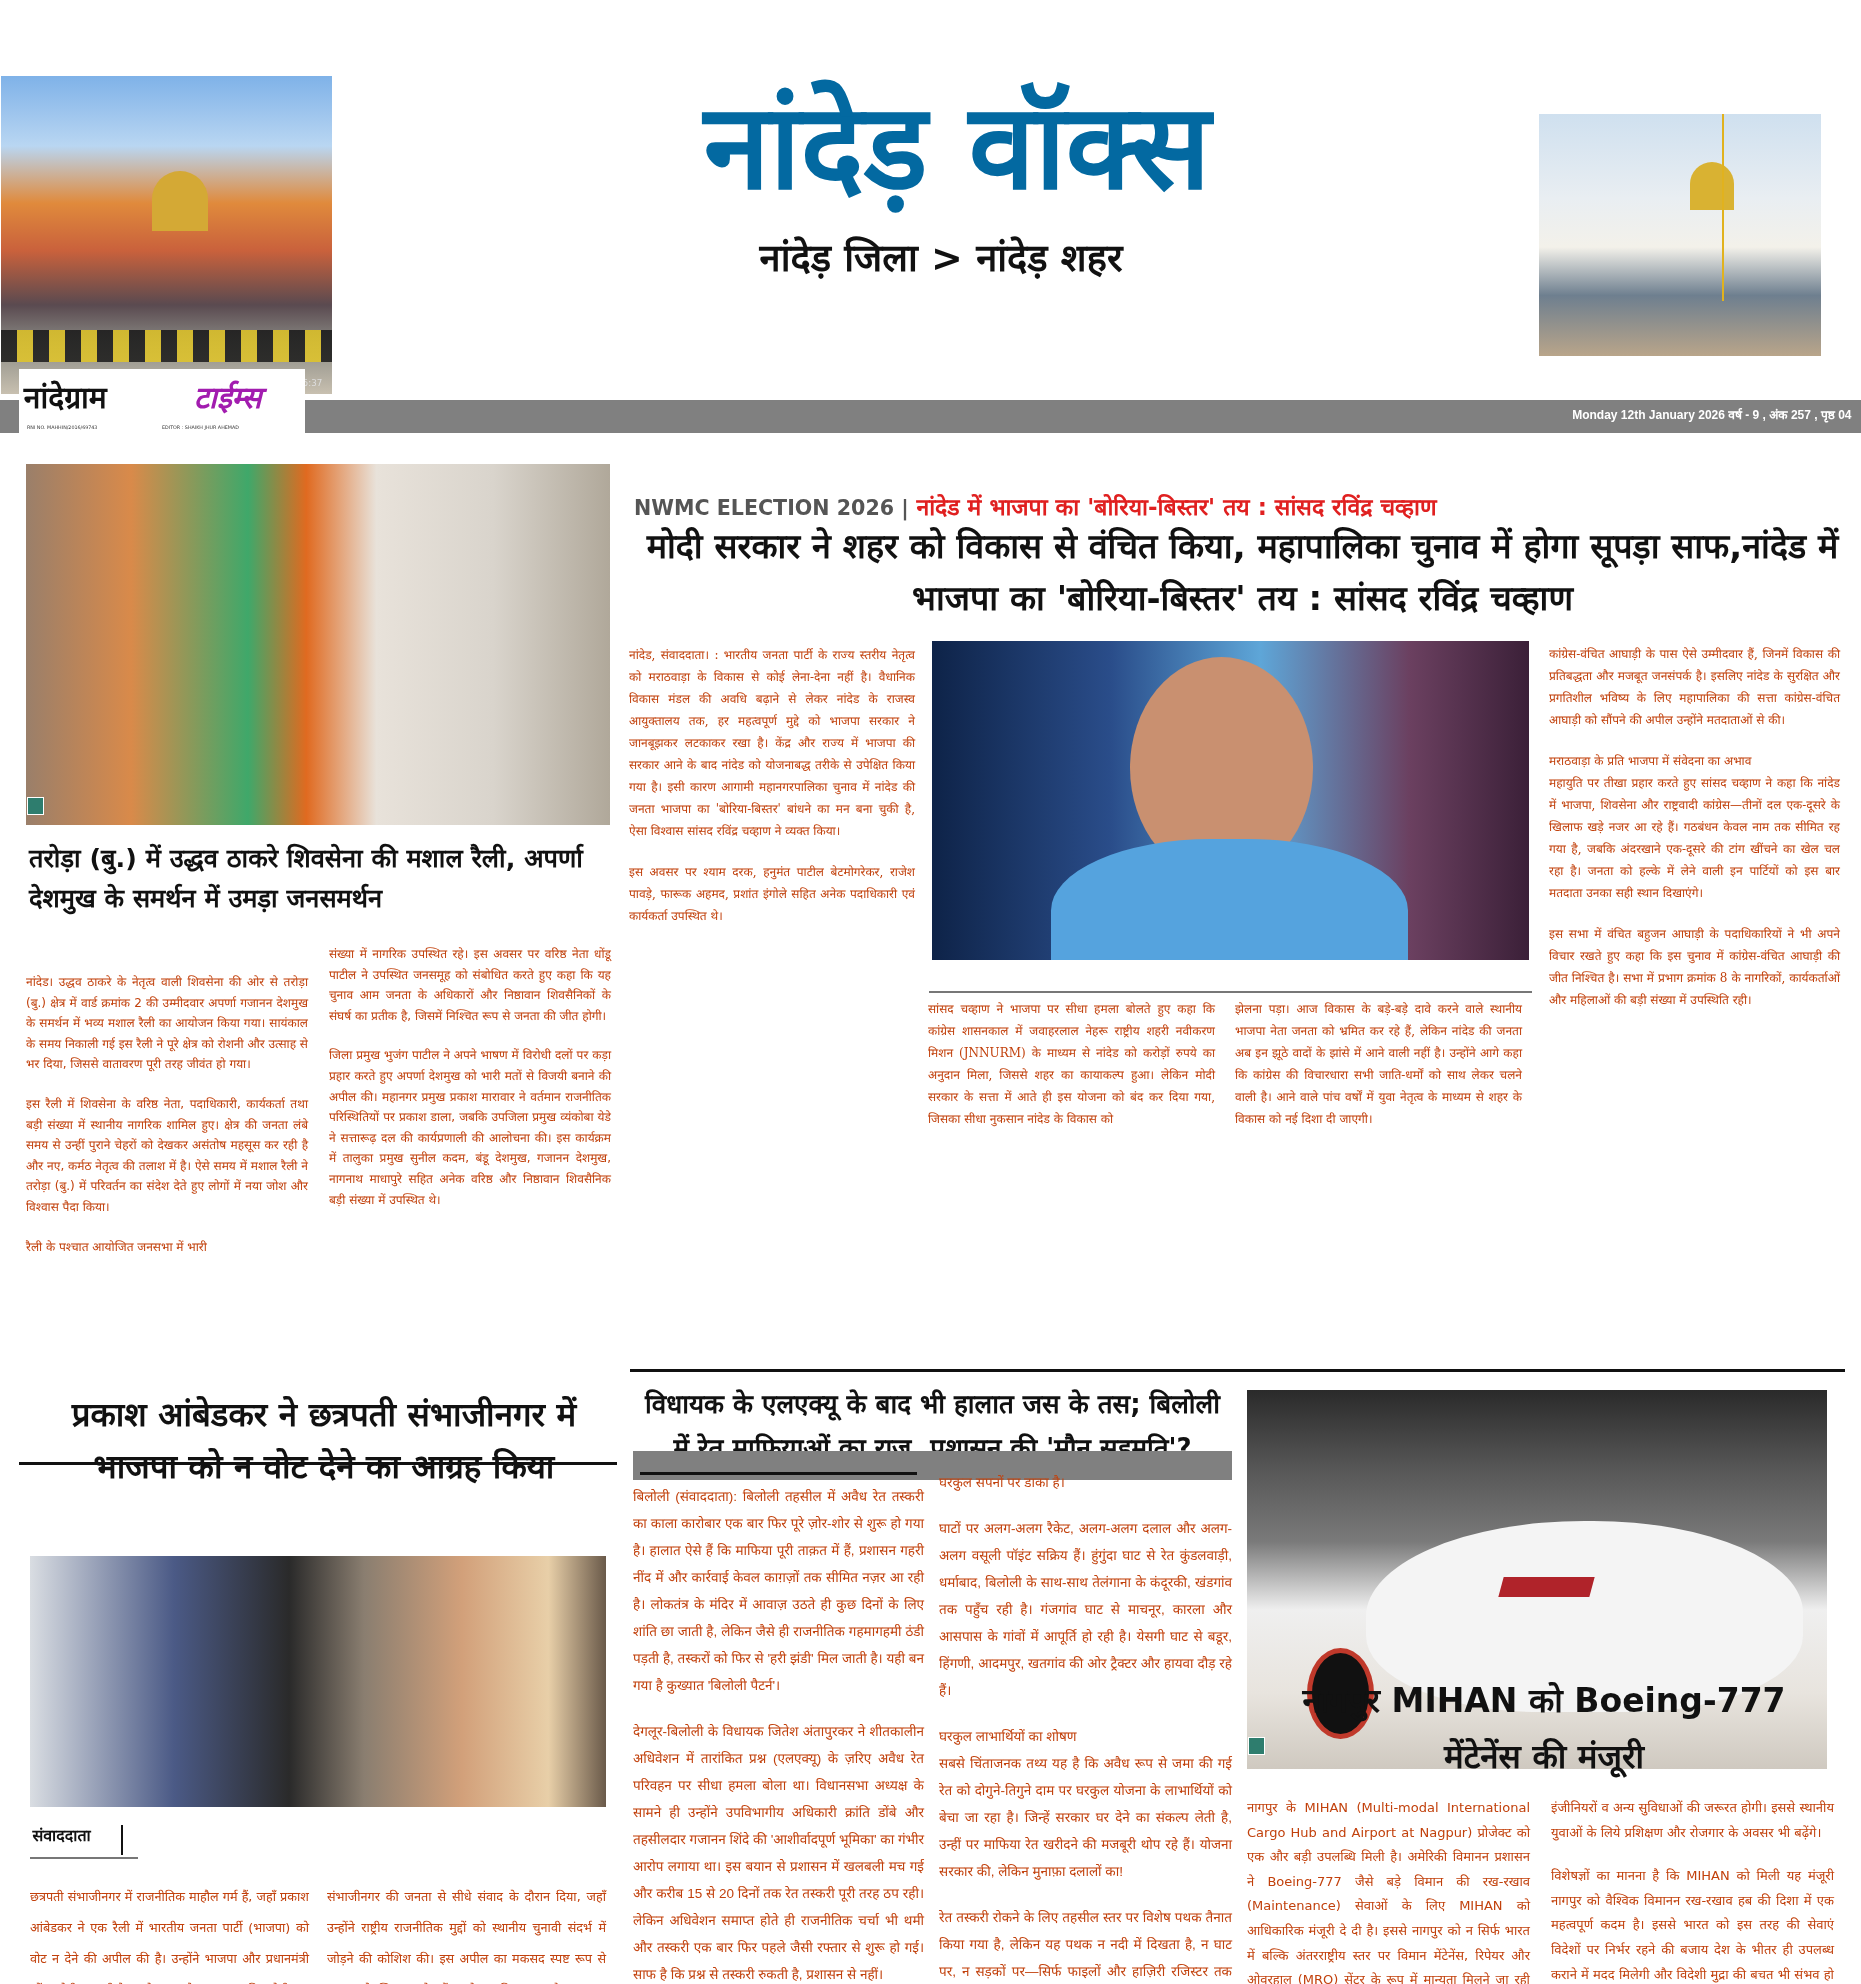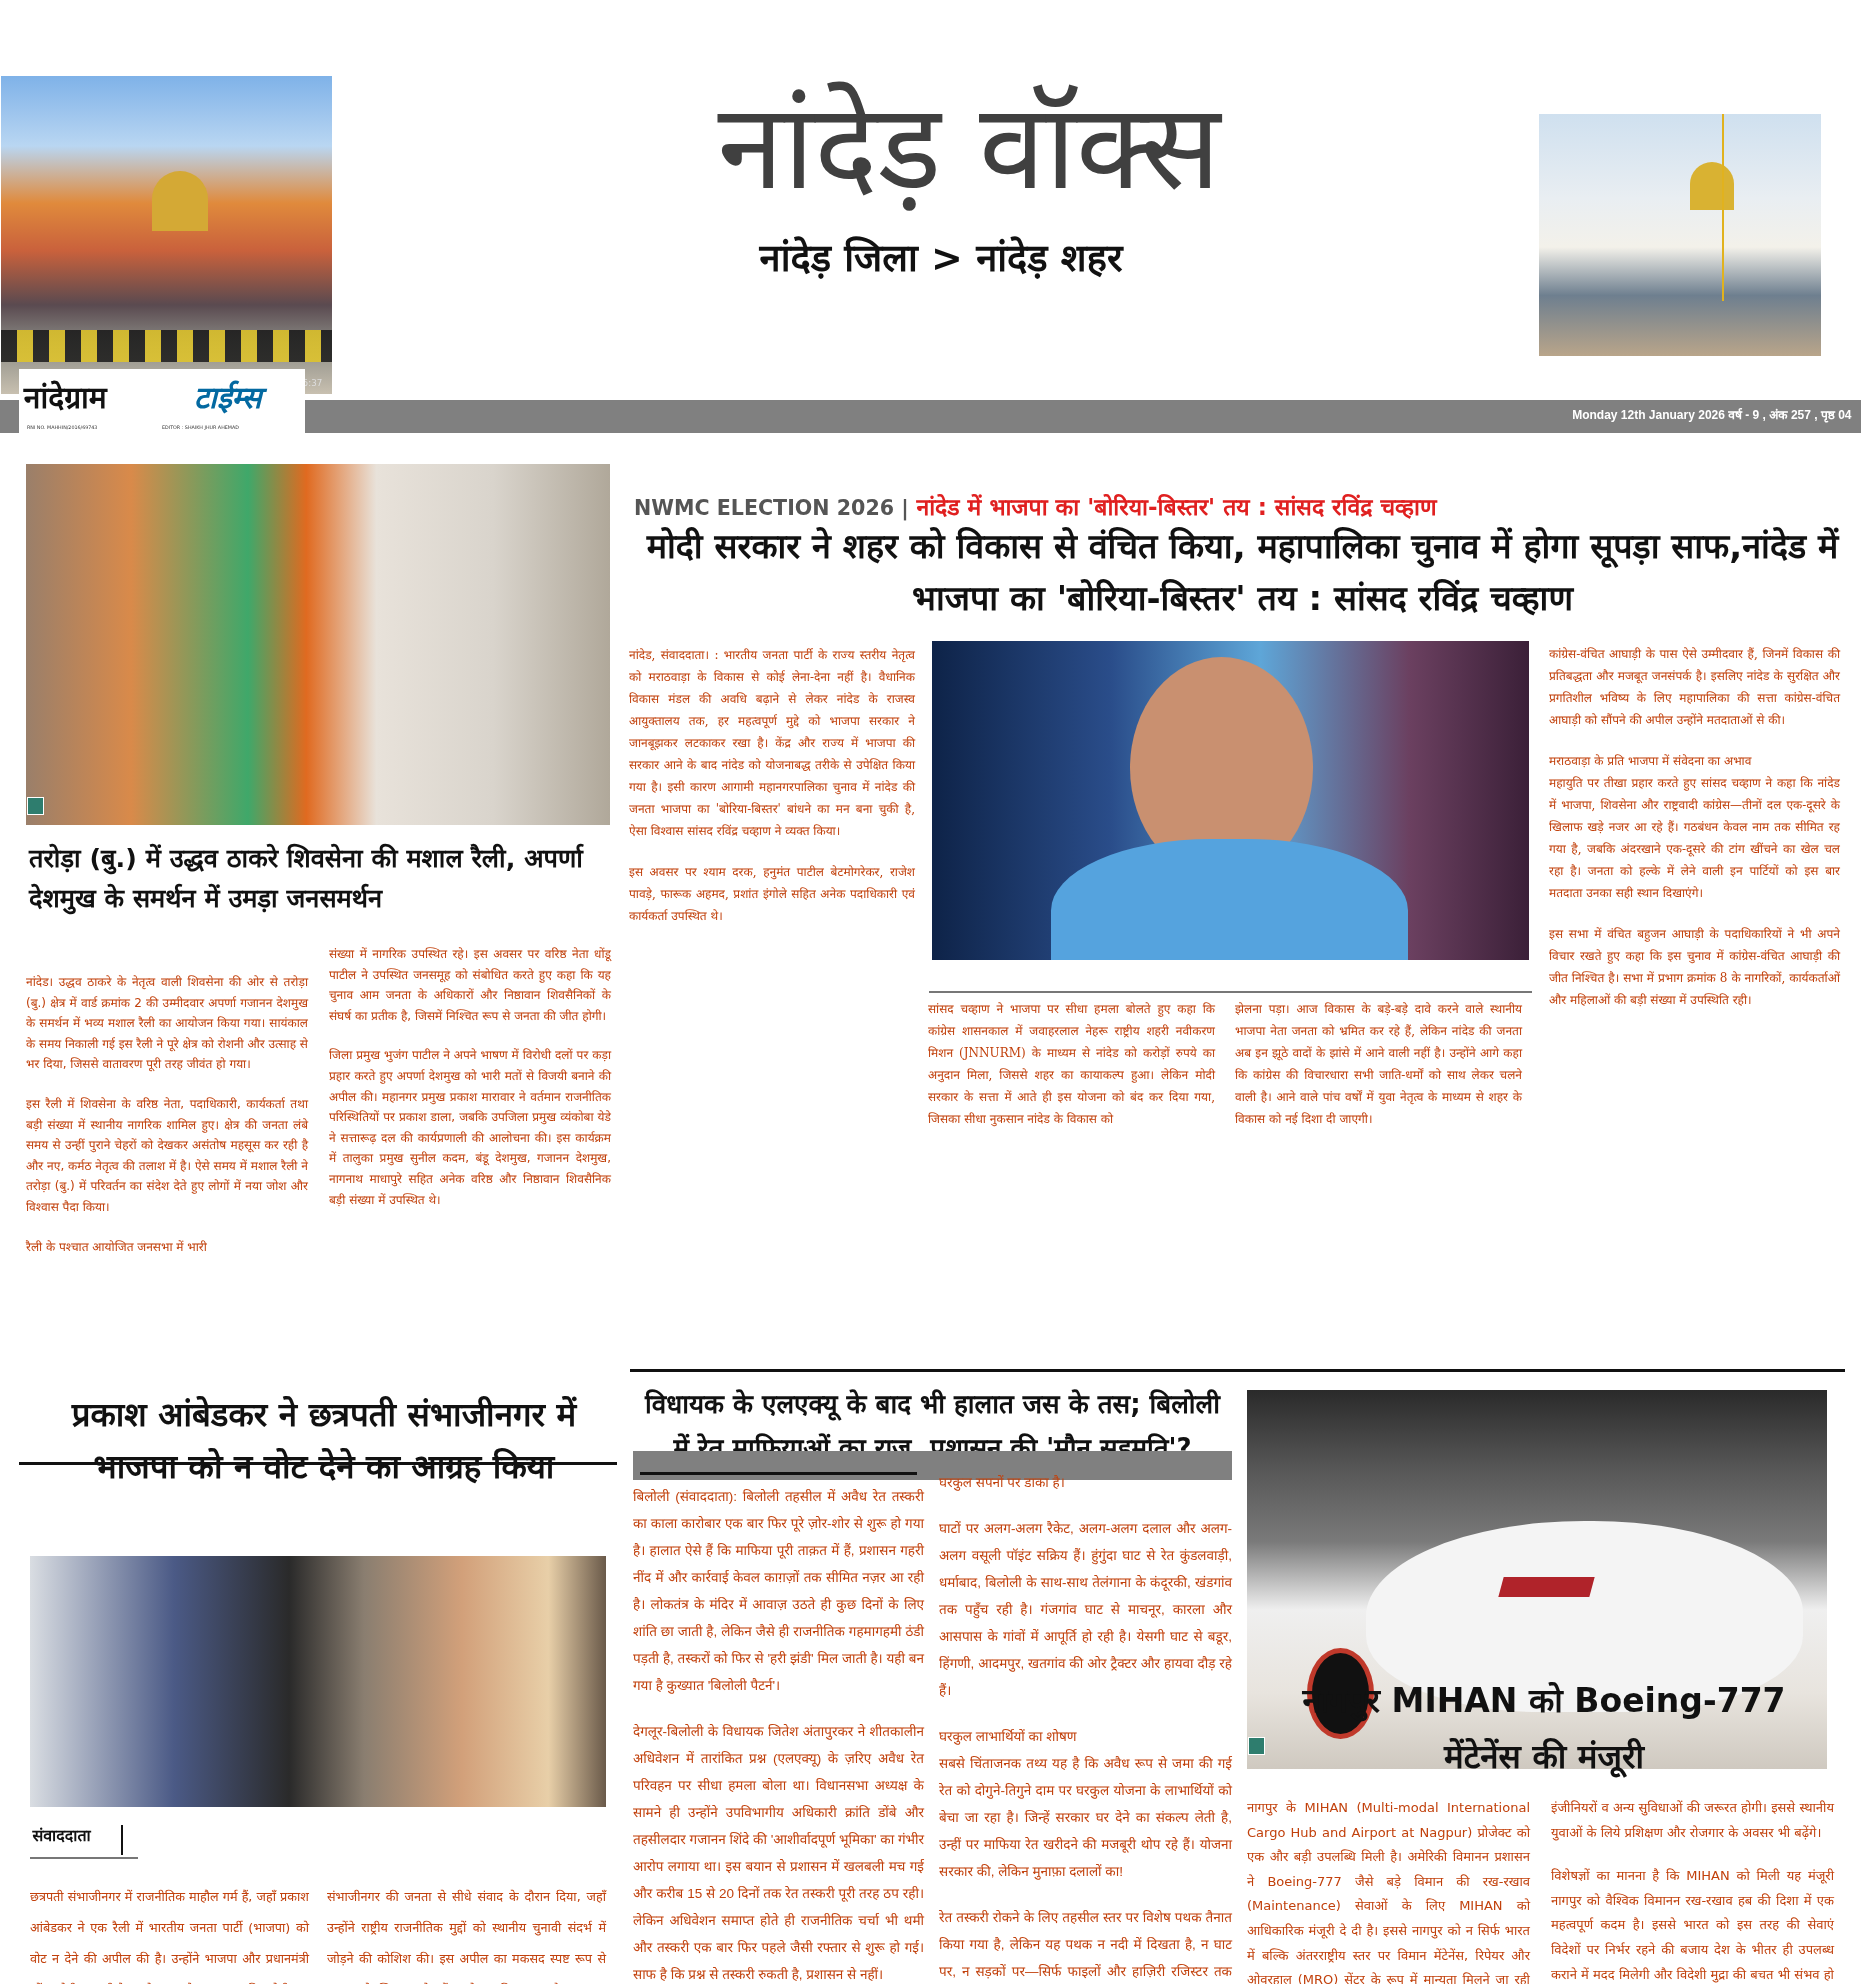--- a/index.html
+++ b/index.html
@@ -18,32 +18,32 @@
 </style>
 </head>
 <body>
 
 <div class="photo" style="left:0.8px;top:76px;width:331px;height:318px;background:linear-gradient(180deg,#7fb2e8 0%,#b9d6f2 22%,#e08a3c 40%,#c9613c 55%,#5a4a50 72%,#8a8a84 84%,#c8c0b0 100%);">
   <div style="position:absolute;left:151px;top:95px;width:56px;height:60px;border-radius:28px 28px 0 0;background:#d4a935;"></div>
   <div style="position:absolute;left:0;top:254px;width:331px;height:32px;background:repeating-linear-gradient(90deg,#111 0 16px,#e6c820 16px 32px);opacity:.8;"></div>
   <span style="position:absolute;right:9.5px;bottom:6.4px;font-size:8.7px;color:#ddd;font-family:'DejaVu Sans',sans-serif;">2019-11-4 15:37</span>
 </div>
 
-<div class="abs" style="left:592px;top:64px;width:754px;text-align:center;font-family:'DejaVu Sans',sans-serif;font-weight:normal;font-size:119px;line-height:167px;color:#404040;">नांदेड़ वॉक्स</div>
+<div class="abs" style="left:580px;top:64px;width:754px;text-align:center;font-family:'DejaVu Sans',sans-serif;font-weight:bold;font-size:119px;line-height:167px;color:#0369a1;">नांदेड़ वॉक्स</div>
 <div class="abs" style="left:564px;top:232px;width:754px;text-align:center;font-family:'DejaVu Sans',sans-serif;font-weight:bold;font-size:38px;line-height:52px;color:#111;">नांदेड़ जिला &gt; नांदेड़ शहर</div>
 
 <div class="photo" style="left:1539px;top:114px;width:282px;height:242px;background:linear-gradient(180deg,#cfe0ef 0%,#e9eef2 35%,#f3f1ea 55%,#6e7f8f 75%,#b9a58a 100%);">
   <div style="position:absolute;left:151px;top:48px;width:44px;height:48px;border-radius:22px 22px 0 0;background:#d9b232;"></div>
   <div style="position:absolute;left:183px;top:0;width:2.4px;height:187px;background:#e1b21e;"></div>
 </div>
 
 <div class="gbar" style="left:0;top:400px;width:1861px;height:33px;"></div>
 <div class="abs" style="left:19px;top:369px;width:286px;height:75px;background:#fff;padding-left:24px;">
   <span style="position:absolute;left:4.8px;top:7.1px;font-family:'DejaVu Sans',sans-serif;font-weight:bold;font-size:30px;color:#111;">नांदेग्राम</span>
-  <span style="position:absolute;left:175px;top:7.1px;font-family:'DejaVu Serif',serif;font-weight:bold;font-style:italic;font-size:30px;color:#0369a1;">टाईम्स</span>
+  <span style="position:absolute;left:175px;top:7.1px;font-family:'DejaVu Serif',serif;font-weight:bold;font-style:italic;font-size:30px;color:#a21caf;">टाईम्स</span>
   <span style="position:absolute;left:8px;top:56px;font-size:4.8px;color:#333;">RNI NO. MAHHIN/2016/69743</span>
   <span style="position:absolute;left:143px;top:56px;font-size:4.8px;color:#333;">EDITOR : SHAIKH JHUR AHEMAD</span>
 </div>
 <div class="abs" style="right:9.5px;top:403px;font-family:'Liberation Sans',sans-serif;font-weight:bold;font-size:12px;line-height:25.4px;color:#fff;">Monday 12th January 2026 वर्ष - 9 , अंक 257 , पृष्ठ 04</div>
 
 <div class="photo" style="left:26px;top:464px;width:584px;height:361px;background:linear-gradient(90deg,#9a7f6a 0%,#d98a4a 18%,#3fa86a 38%,#e06a20 48%,#e8e2da 60%,#d9d4cc 80%,#b0a89a 100%);">
   <div class="corner-tag" style="left:0.8px;bottom:10.3px;"></div>
 </div>
 <div class="abs hl" style="left:29px;top:838px;width:584px;font-size:25.4px;line-height:40px;">तरोड़ा (बु.) में उद्धव ठाकरे शिवसेना की मशाल रैली, अपर्णा देशमुख के समर्थन में उमड़ा जनसमर्थन</div>
 <div class="abs body-text" style="left:26px;top:972px;width:282px;">

